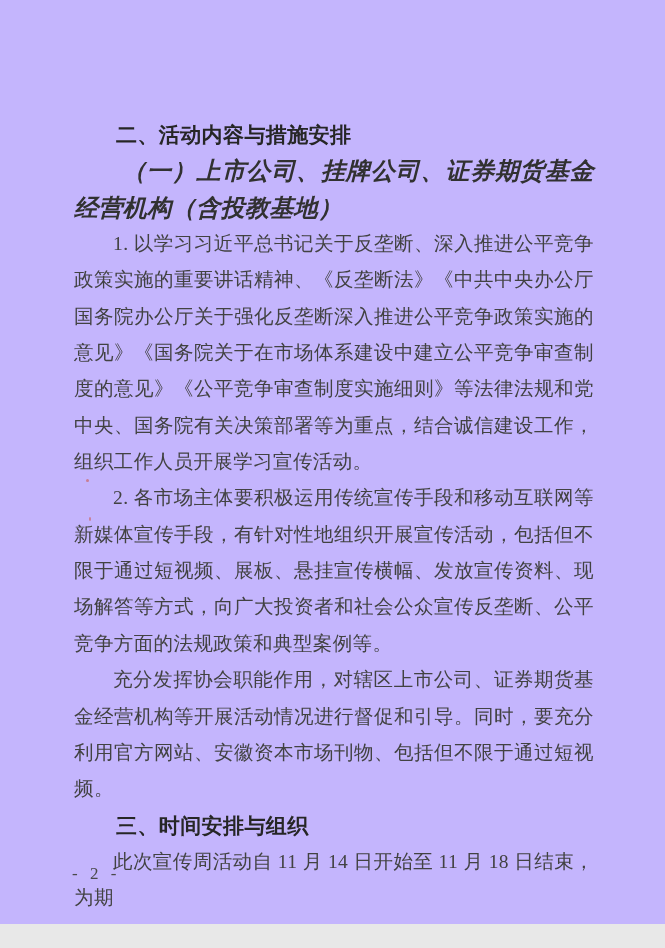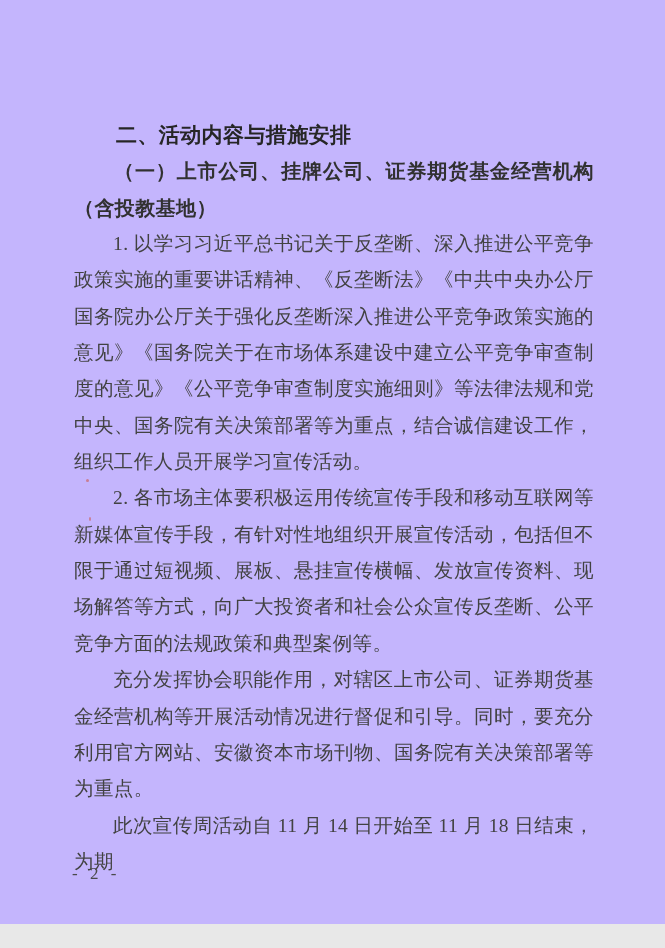--- a/index.html
+++ b/index.html
@@ -34,22 +34,23 @@
   }
   .textblock p.heading {
     font-family: "Liberation Sans", "DejaVu Sans", sans-serif;
     font-weight: 700;
     font-size: 21px;
     color: #262626;
     text-align: left;
   }
   .textblock p.subheading {
     font-weight: 700;
-    font-size: 20px;
+    font-size: 24px;
     color: #313131;
+    font-style: italic;
   }
   .pagenum {
     position: absolute;
     left: 72px;
     top: 864px;
     font-size: 17px;
     letter-spacing: 4px;
     color: #4a4a4a;
     font-family: "Liberation Serif", "DejaVu Serif", serif;
   }
@@ -67,21 +68,22 @@
 </head>
 <body>
 
 <div class="sheet">
 
   <div class="textblock">
     <p class="heading">二、活动内容与措施安排</p>
     <p class="subheading">（一）上市公司、挂牌公司、证券期货基金经营机构（含投教基地）</p>
     <p class="body">1. 以学习习近平总书记关于反垄断、深入推进公平竞争政策实施的重要讲话精神、《反垄断法》《中共中央办公厅　国务院办公厅关于强化反垄断深入推进公平竞争政策实施的意见》《国务院关于在市场体系建设中建立公平竞争审查制度的意见》《公平竞争审查制度实施细则》等法律法规和党中央、国务院有关决策部署等为重点，结合诚信建设工作，组织工作人员开展学习宣传活动。</p>
     <p class="body">2. 各市场主体要积极运用传统宣传手段和移动互联网等新媒体宣传手段，有针对性地组织开展宣传活动，包括但不限于通过短视频、展板、悬挂宣传横幅、发放宣传资料、现场解答等方式，向广大投资者和社会公众宣传反垄断、公平竞争方面的法规政策和典型案例等。</p>
-    <p class="body">充分发挥协会职能作用，对辖区上市公司、证券期货基金经营机构等开展活动情况进行督促和引导。同时，要充分利用官方网站、安徽资本市场刊物、国务院有关决策部署等为重点。</p>
+    <p class="body">充分发挥协会职能作用，对辖区上市公司、证券期货基金经营机构等开展活动情况进行督促和引导。同时，要充分利用官方网站、安徽资本市场刊物、包括但不限于通过短视频。</p>
+    <p class="heading">三、时间安排与组织</p>
     <p class="body">此次宣传周活动自 11 月 14 日开始至 11 月 18 日结束，为期</p>
   </div>
 
   <div class="pagenum">- 2 -</div>
 
   <div class="speck s1"></div>
   <div class="speck s2"></div>
 
 </div>
 

